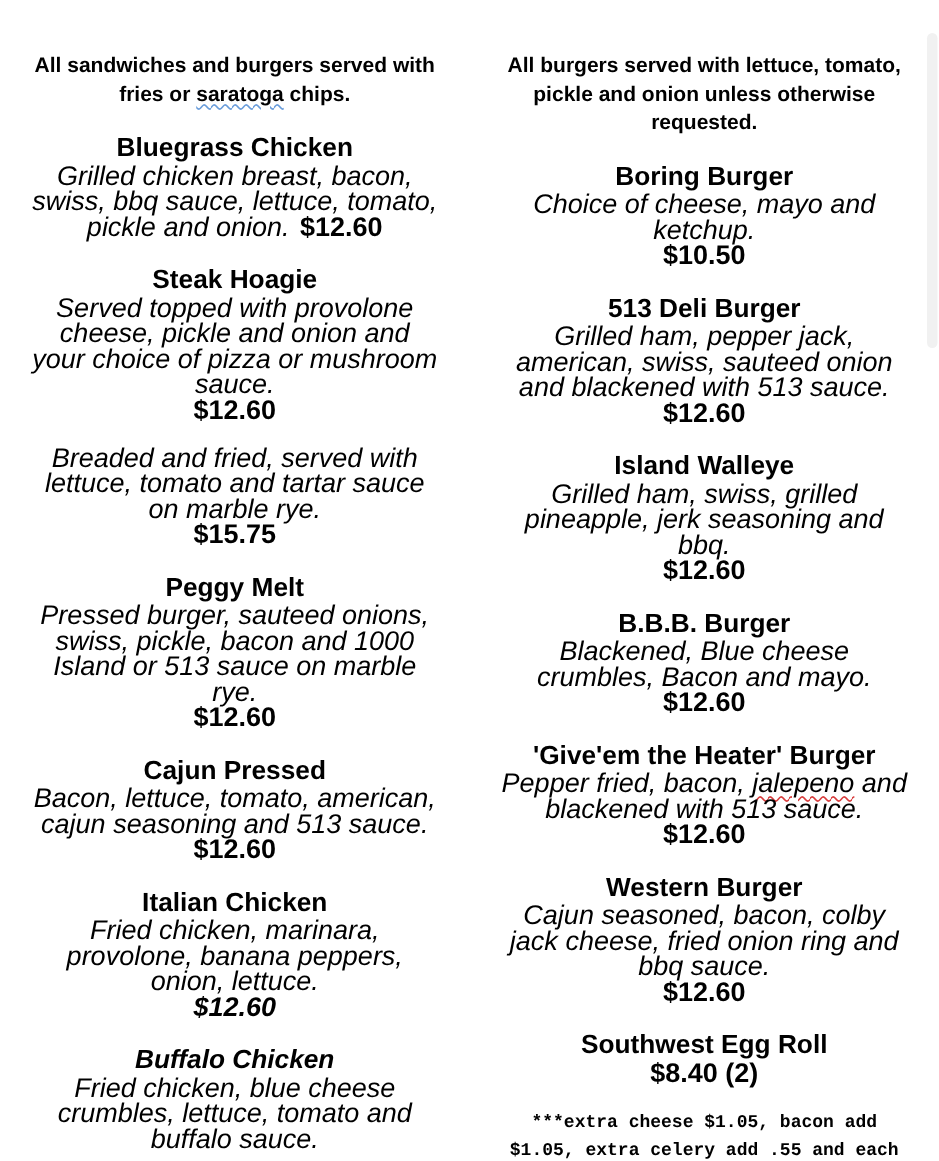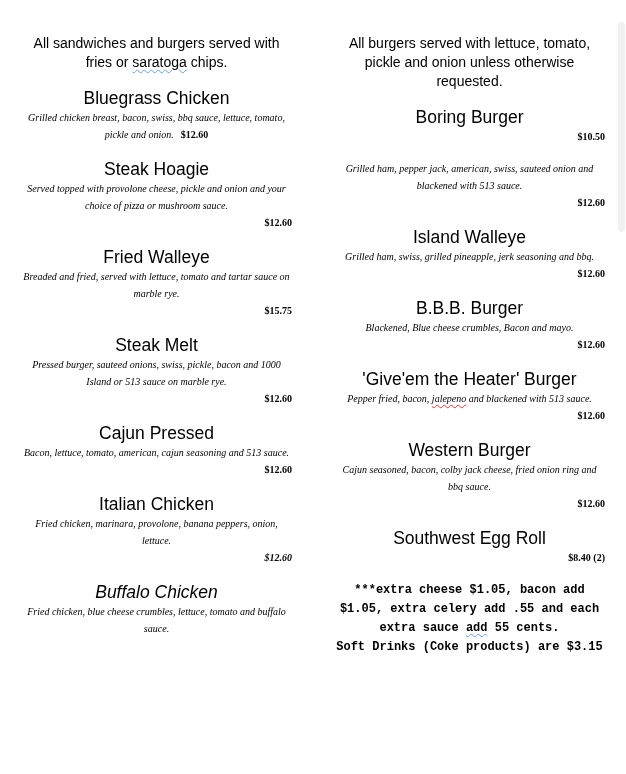--- a/index.html
+++ b/index.html
@@ -17,45 +17,44 @@
     flex-direction: row;
     padding-top: 34px;
   }
   .col {
     width: 313px;
     box-sizing: border-box;
     padding: 0 21px;
     text-align: center;
   }
   .note {
-    font-weight: normal;
+    font-weight: bold;
     font-size: 14px;
     line-height: 19px;
     margin: 0 0 15px 0;
   }
   .item { margin: 0 0 15px 0; }
   .item-name {
     font-size: 17.5px;
-    font-weight: normal;
+    font-weight: bold;
     line-height: 22px;
     margin: 0;
   }
   .item-name.italic { font-style: italic; }
   .item-desc {
     font-style: italic;
-    font-size: 10px;
+    font-size: 18px;
     line-height: 17px;
     margin: 0;
-    font-family: Liberation Serif, serif;
   }
   .price {
     font-style: normal;
     font-weight: bold;
   }
-  .price.block { display: block; text-align: right; }
+  .price.block { display: block; }
   .price.inline { margin-left: 7px; }
   .price.italic-price { font-style: italic; }
   .wavy-blue {
     text-decoration: underline;
     text-decoration-style: wavy;
     text-decoration-color: #6a9ddb;
     text-decoration-thickness: 1px;
     text-underline-offset: 2px;
   }
   .wavy-red {
@@ -95,29 +94,28 @@
         <h3 class="item-name">Bluegrass Chicken</h3>
         <p class="item-desc"><span>Grilled chicken breast, bacon, swiss, bbq sauce, lettuce, tomato, pickle and onion.</span><span class="price inline">$12.60</span></p>
       </div>
 
       <div class="item">
         <h3 class="item-name">Steak Hoagie</h3>
         <p class="item-desc"><span>Served topped with provolone cheese, pickle and onion and your choice of pizza or mushroom sauce.</span><span class="price block">$12.60</span></p>
       </div>
 
       <div class="item">
-        <h3 class="item-name">Fried Walleye</h3>
         <p class="item-desc"><span>Breaded and fried, served with lettuce, tomato and tartar sauce on marble rye.</span><span class="price block">$15.75</span></p>
       </div>
 
       <div class="item">
       </div>
 
       <div class="item">
-        <h3 class="item-name">Steak Melt</h3>
+        <h3 class="item-name">Peggy Melt</h3>
         <p class="item-desc"><span>Pressed burger, sauteed onions, swiss, pickle, bacon and 1000 Island or 513 sauce on marble rye.</span><span class="price block">$12.60</span></p>
       </div>
 
       <div class="item">
         <h3 class="item-name">Cajun Pressed</h3>
         <p class="item-desc"><span>Bacon, lettuce, tomato, american, cajun seasoning and 513 sauce.</span><span class="price block">$12.60</span></p>
       </div>
 
       <div class="item">
         <h3 class="item-name">Italian Chicken</h3>
@@ -128,24 +126,25 @@
         <h3 class="item-name italic">Buffalo Chicken</h3>
         <p class="item-desc"><span>Fried chicken, blue cheese crumbles, lettuce, tomato and buffalo sauce.</span></p>
       </div>
     </div>
 
     <div class="col">
       <p class="note">All burgers served with lettuce, tomato, pickle and onion unless otherwise requested.</p>
 
       <div class="item">
         <h3 class="item-name">Boring Burger</h3>
-        <p class="item-desc"><span class="price block">$10.50</span></p>
+        <p class="item-desc"><span>Choice of cheese, mayo and ketchup.</span><span class="price block">$10.50</span></p>
       </div>
 
       <div class="item">
+        <h3 class="item-name">513 Deli Burger</h3>
         <p class="item-desc"><span>Grilled ham, pepper jack, american, swiss, sauteed onion and blackened with 513 sauce.</span><span class="price block">$12.60</span></p>
       </div>
 
       <div class="item">
         <h3 class="item-name">Island Walleye</h3>
         <p class="item-desc"><span>Grilled ham, swiss, grilled pineapple, jerk seasoning and bbq.</span><span class="price block">$12.60</span></p>
       </div>
 
       <div class="item">
         <h3 class="item-name">B.B.B. Burger</h3>

